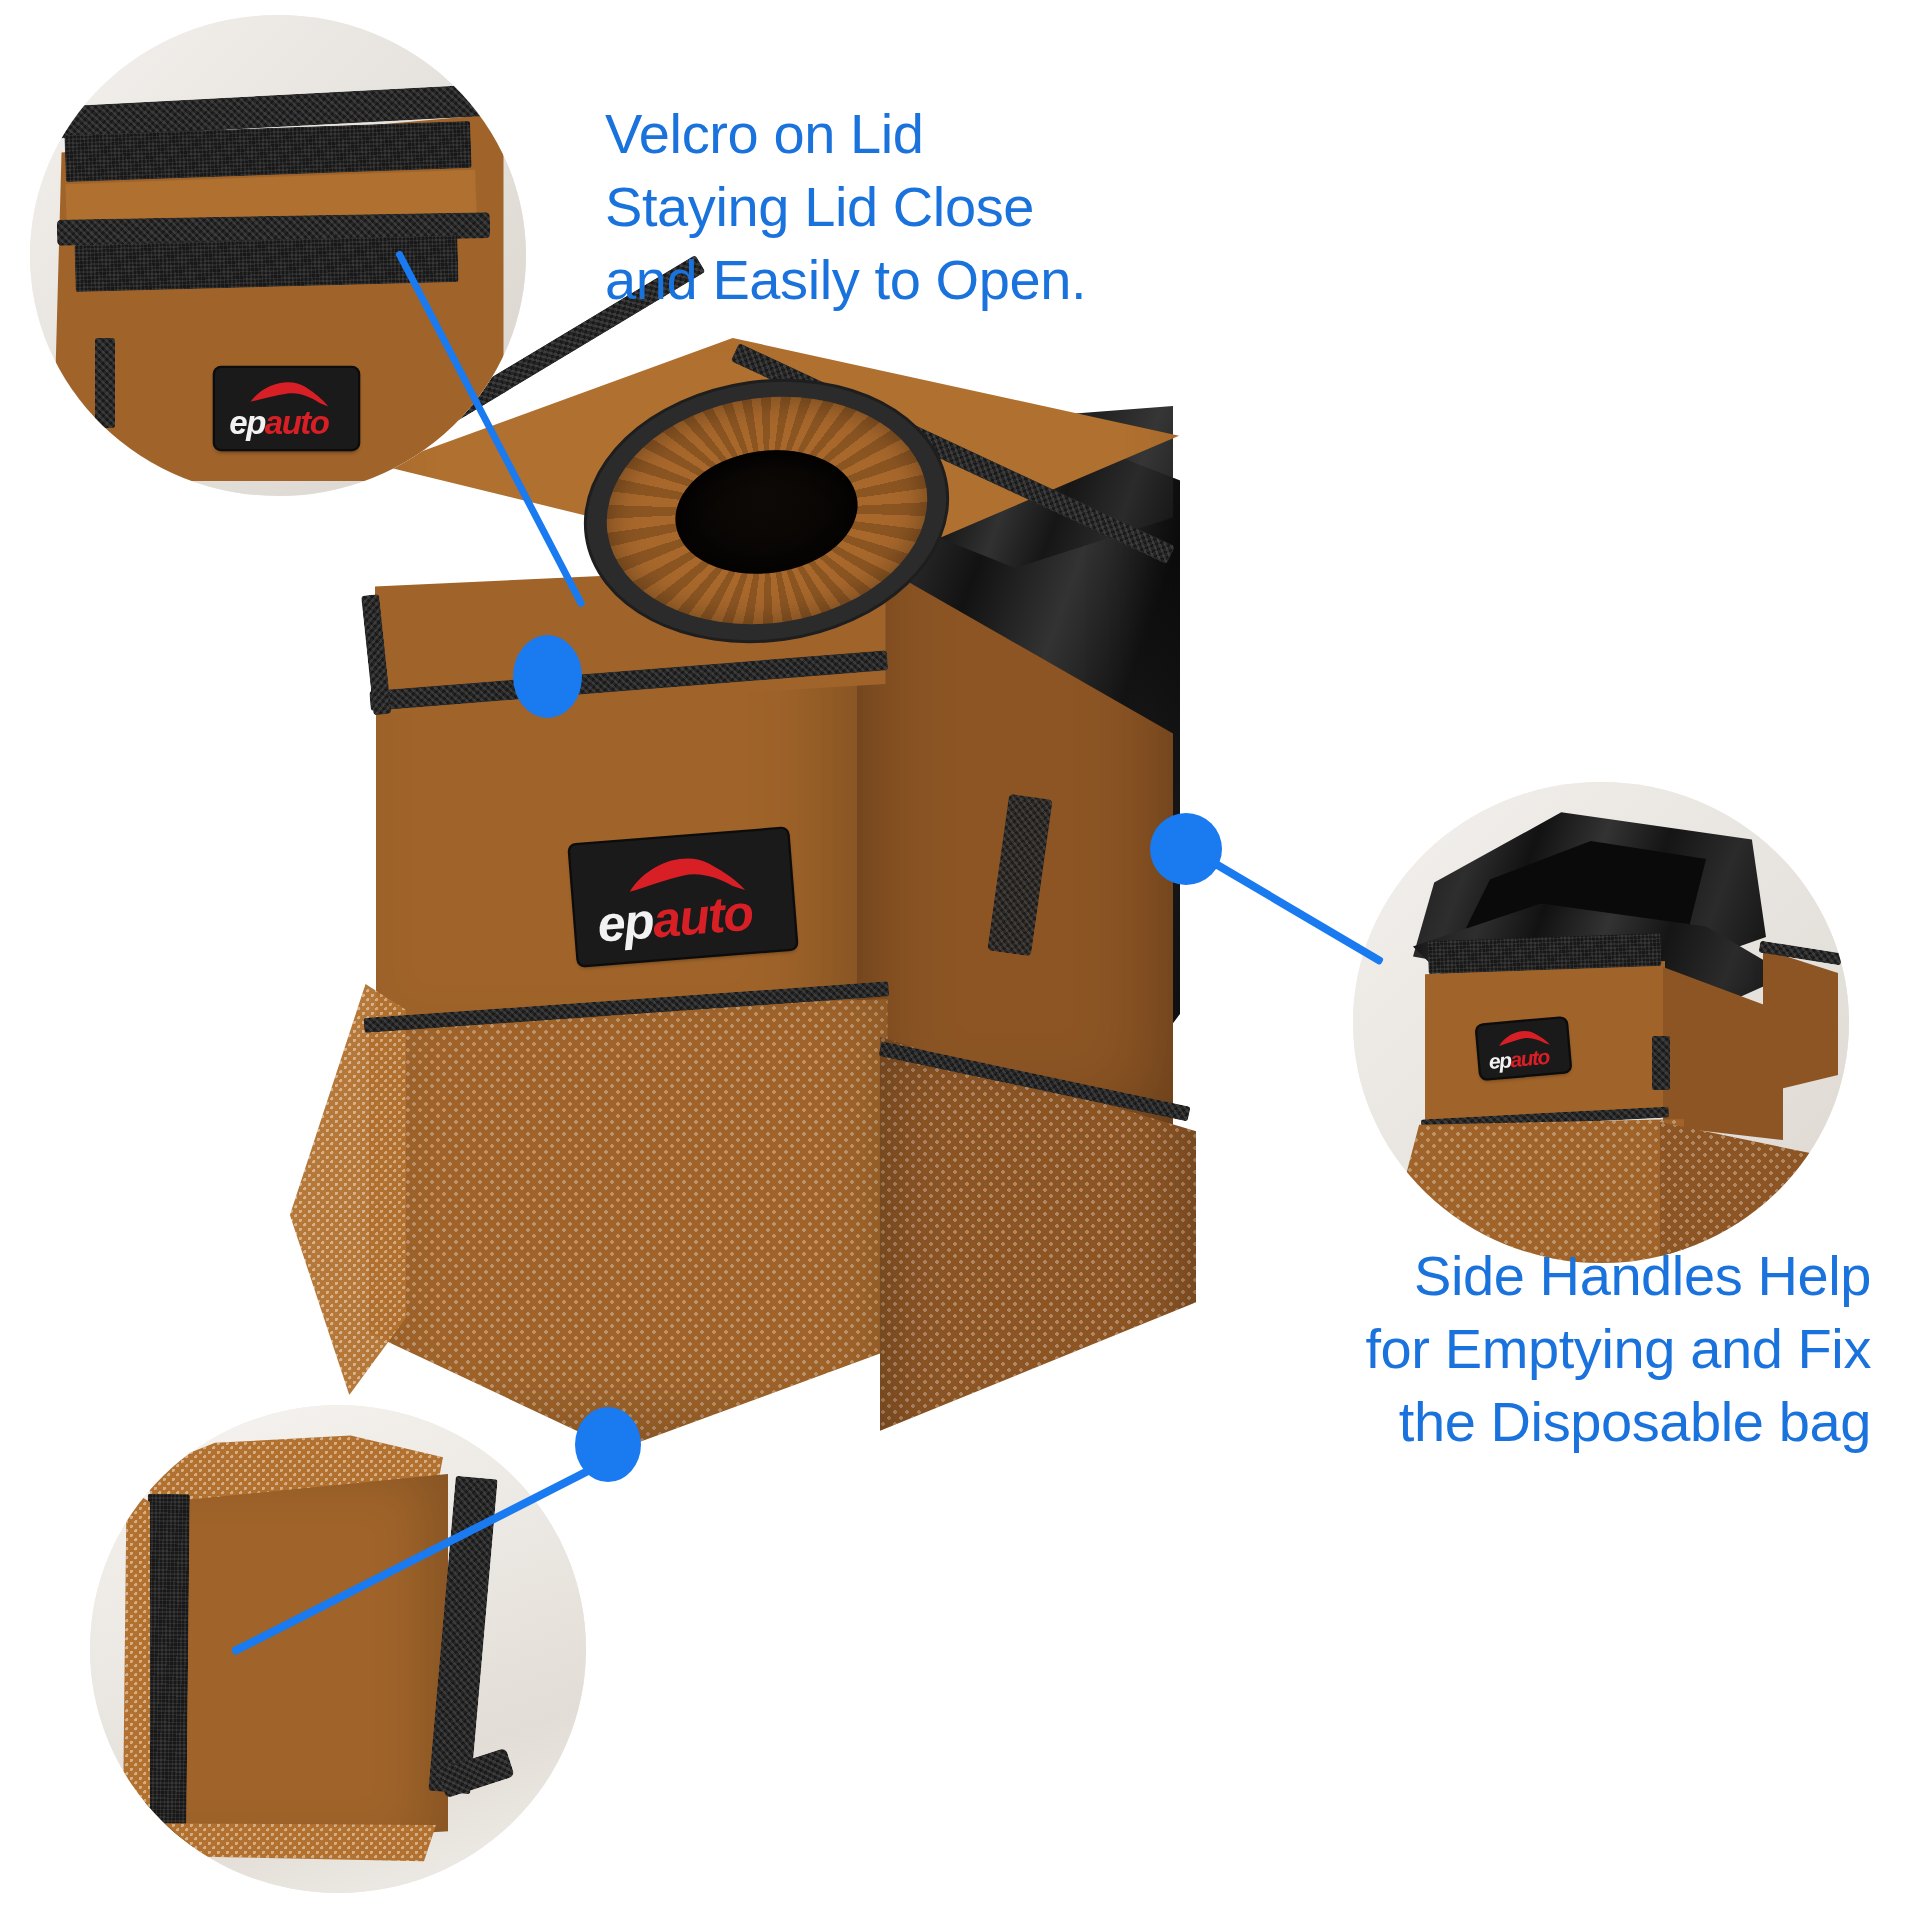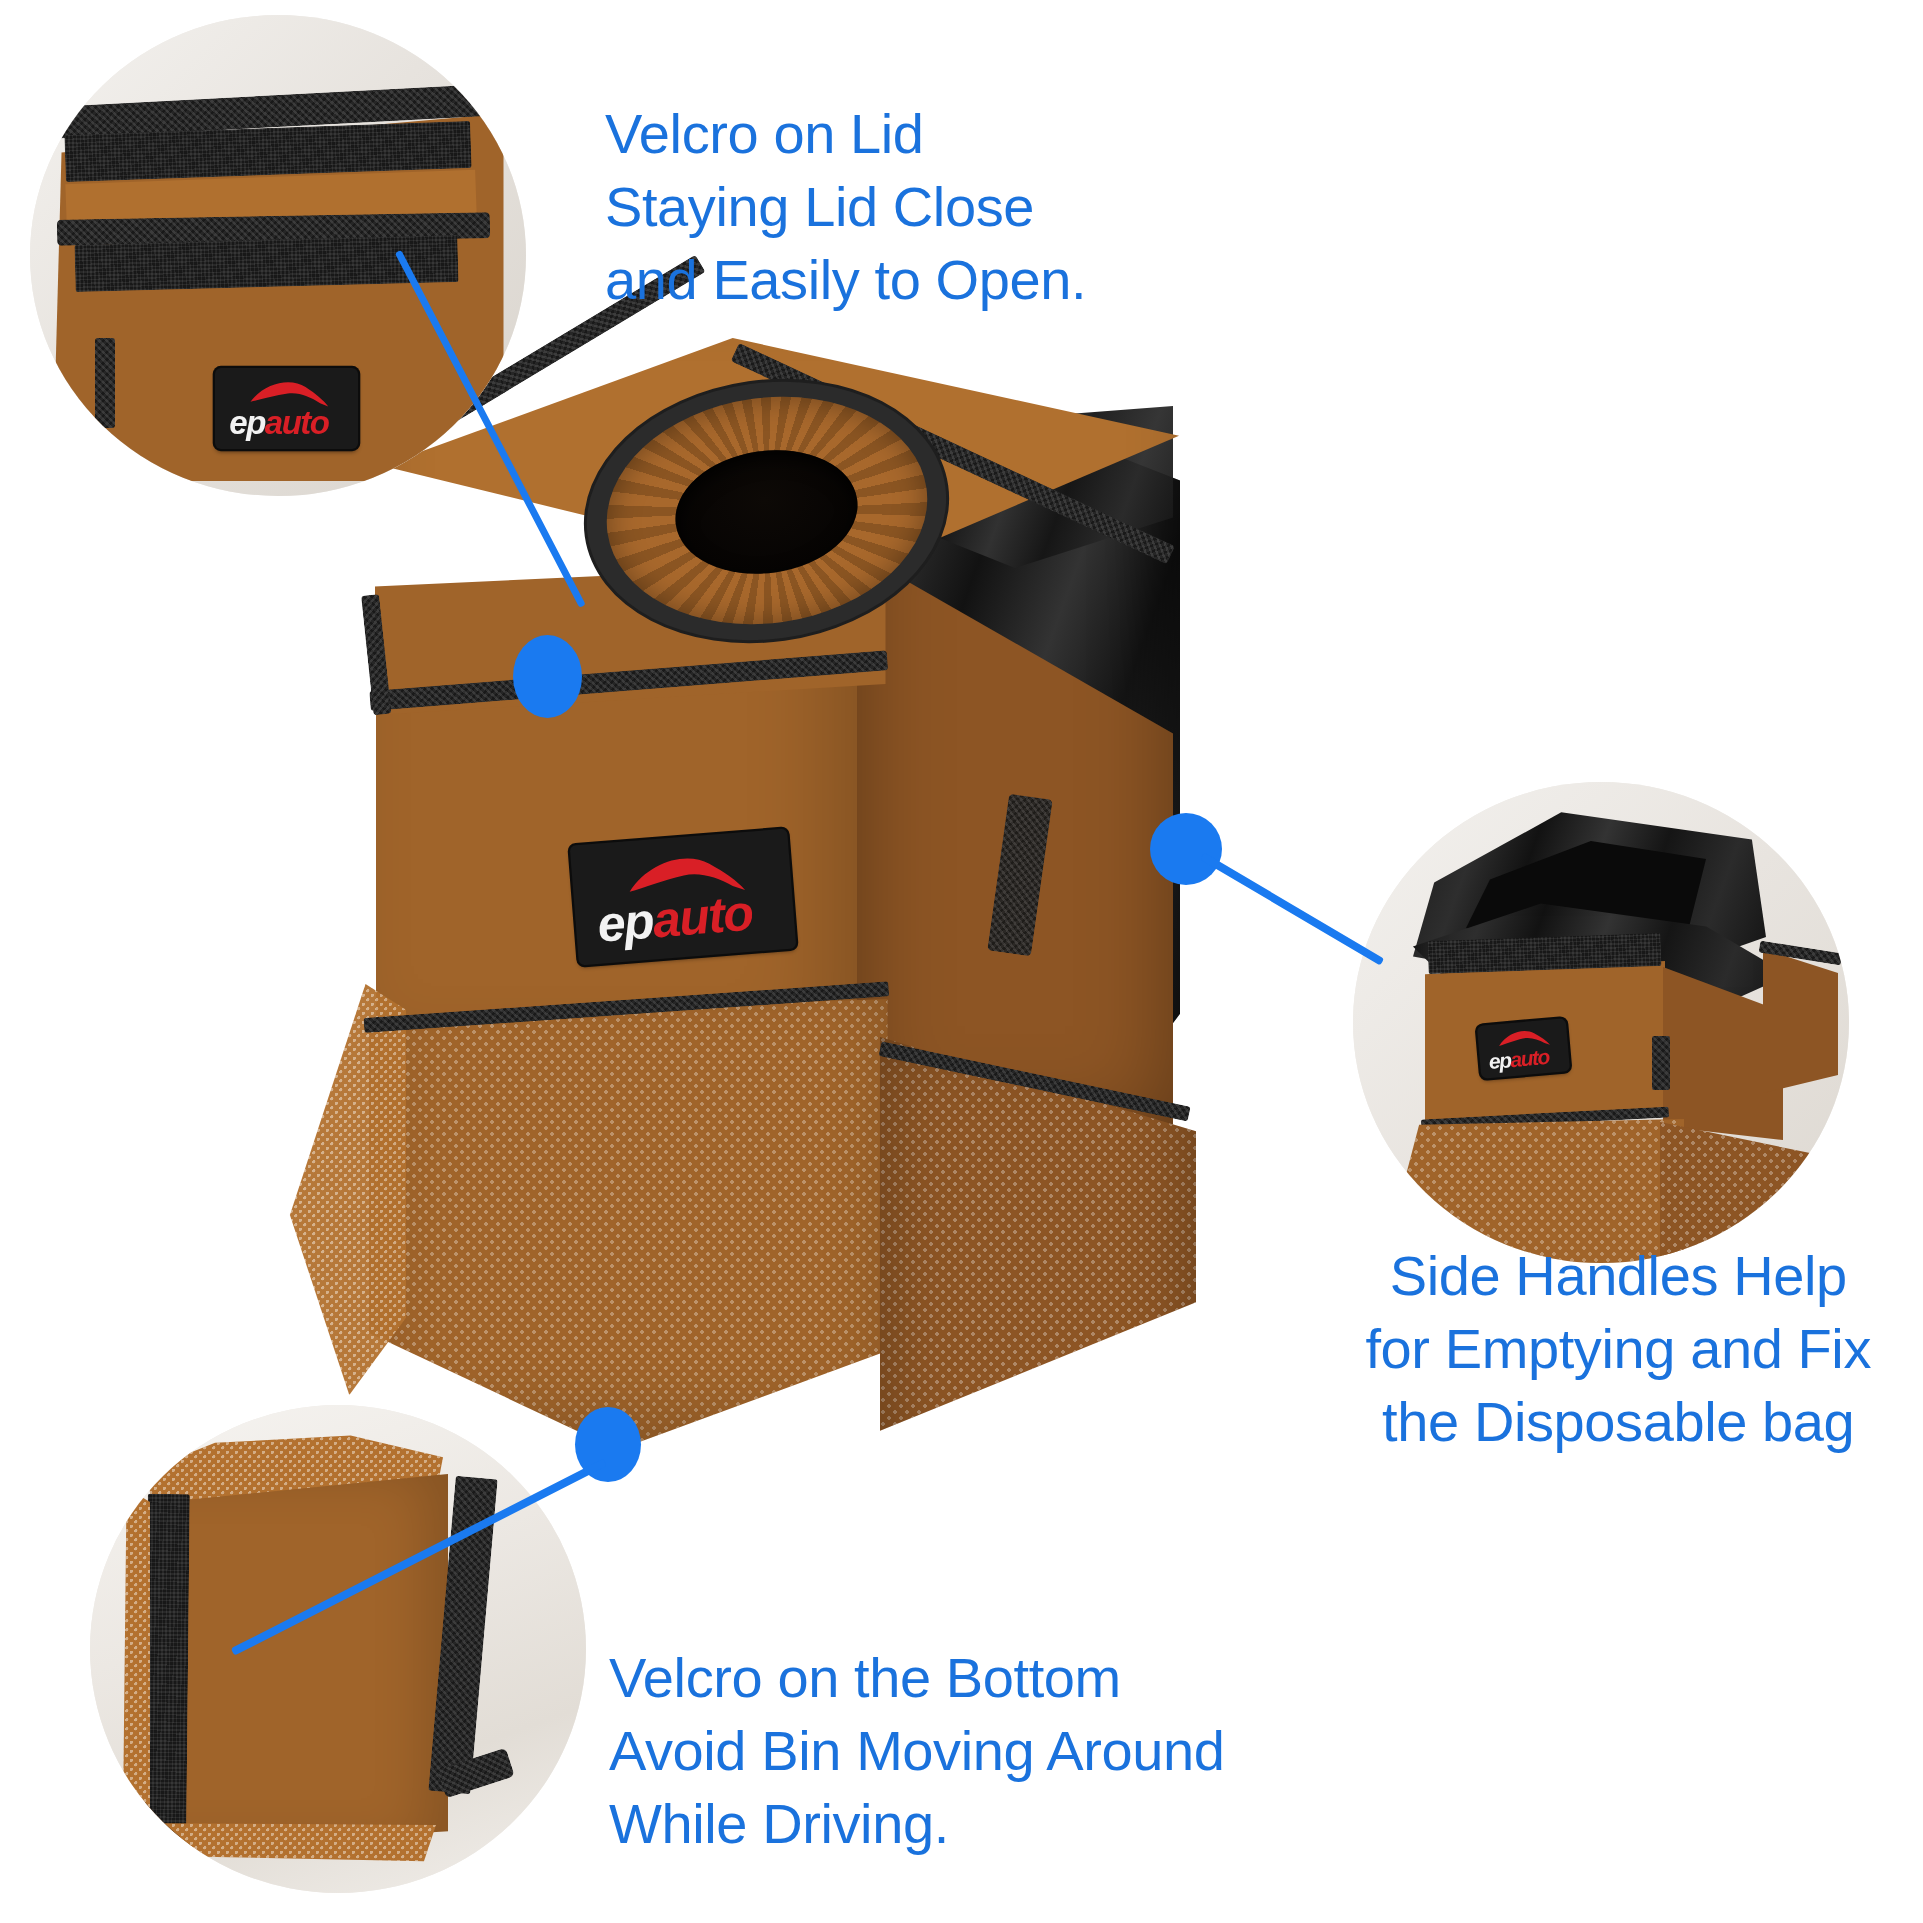--- a/index.html
+++ b/index.html
@@ -3,21 +3,21 @@
 <meta charset="utf-8">
 <style>
   html,body{margin:0;padding:0;background:#fff;}
   body{width:1924px;height:1924px;overflow:hidden;font-family:"Liberation Sans",sans-serif;}
   #stage{position:relative;width:1924px;height:1924px;background:#ffffff;overflow:hidden;}
 
   
   .callout{position:absolute;color:#1a72dd;font-weight:normal;font-size:56px;line-height:1.30;
            letter-spacing:-0.4px;white-space:pre-line;font-family:"Liberation Sans",sans-serif;}
   #callout-lid{left:605px;top:98px;text-align:left;}
-  #callout-handles{right:53px;top:1240px;text-align:center;}
+  #callout-handles{right:53px;top:1240px;text-align:right;}
   #callout-bottom{left:609px;top:1642px;text-align:left;}
 
   
   .lead-line{position:absolute;background:#1a7af0;transform-origin:0 50%;border-radius:3px;}
   .dot{position:absolute;border-radius:50%;background:#1a7af0;}
 
   
   .inset{position:absolute;border-radius:50%;overflow:hidden;background:#efece8;}
   .inset-inner{position:absolute;inset:0;}
 
@@ -256,18 +256,15 @@
   <div class="lead-line" style="left:605px;top:1458px;width:418px;height:8.3px;transform:rotate(153deg);"></div>
 
   <div class="callout" id="callout-lid">Velcro on Lid
 Staying Lid Close
 and Easily to Open.</div>
 
   <div class="callout" id="callout-handles">Side Handles Help
 for Emptying and Fix
 the Disposable bag</div>
 
-  <div class="callout" id="callout-bottom">Velcro on the Bottom
-Avoid Bin Moving Around
-While Driving.</div>
 
 </div>
 
 
 </body></html>

